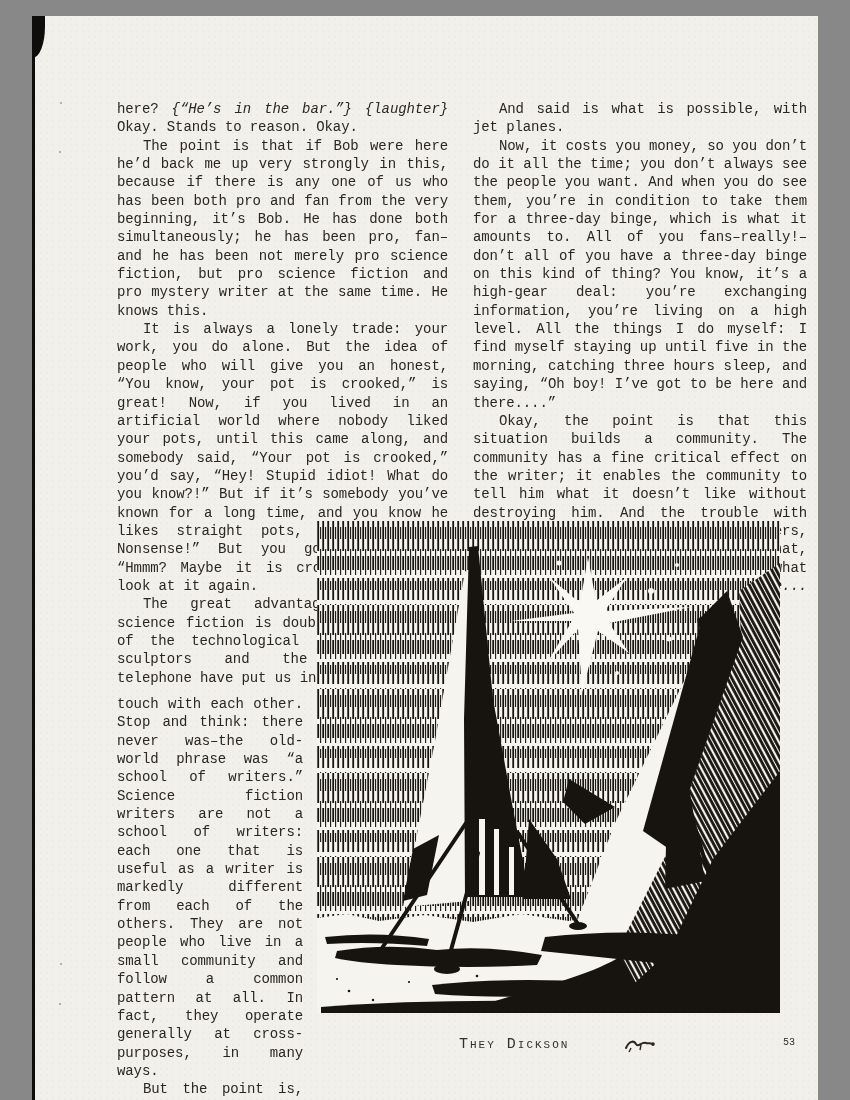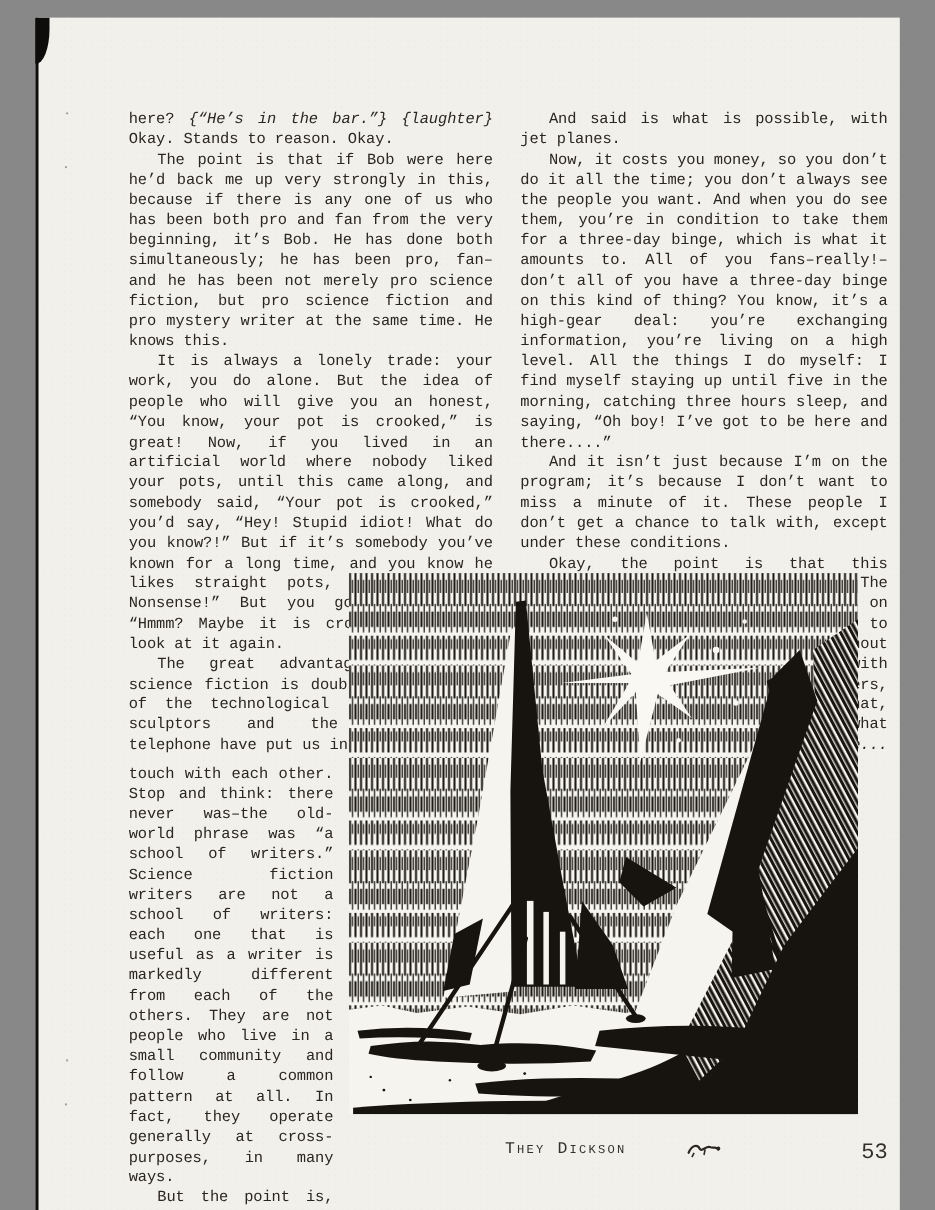--- a/index.html
+++ b/index.html
@@ -30,21 +30,21 @@
   .para .more{position:absolute;right:0;bottom:0;font-style:italic;}
 
   .illustration{position:absolute;left:285px;top:505px;width:463px;height:492px;}
   .illustration svg{display:block;width:100%;height:100%;}
 
   .footer-author{
     position:absolute;left:427px;top:1020px;
     font-variant:small-caps;letter-spacing:2px;font-size:15px;color:#33302a;
   }
   .footer-ornament{position:absolute;left:591px;top:1019px;width:34px;height:20px;}
-  .footer-page{position:absolute;left:751px;top:1021px;font-size:20px;color:#33302a;}
+  .footer-page{position:absolute;left:751px;top:1021px;font-size:10px;color:#33302a;}
 </style>
 </head>
 <body>
 
 <div class="page">
 
   <div class="scan-edge"></div>
   <div class="scan-corner"></div>
   <div class="speck" style="left:28px;top:86px"></div>
   <div class="speck" style="left:27px;top:135px"></div>
@@ -60,21 +60,20 @@
       </div>
     <div id="left-narrow" class="narrow-wrap">
         <p class="para noindent"><span>touch with each other. Stop and think: there never was–the old-world phrase was “a school of writers.” Science fiction writers are not a school of writers: each one that is useful as a writer is markedly different from each of the others. They are not people who live in a small community and follow a common pattern at all. In fact, they operate generally at cross-purposes, in many ways.</span></p>
         <p class="para"><span>But the point is, they can survive and do this. And I quote you the words of Ted Cogswell (and they are historic words, particularly for a writer [but they’re true for fans too, because fans are also highly-geared people who will chew each other up]), who said: “Writers should live at least five hundred miles apart, and see each other at every possible opportunity.”</span></p>
       </div>
   </div>
 
   <div class="col col-right" id="right-col">
       <p class="para"><span>And said is what is possible, with jet planes.</span></p>
       <p class="para"><span>Now, it costs you money, so you don’t do it all the time; you don’t always see the people you want. And when you do see them, you’re in condition to take them for a three-day binge, which is what it amounts to. All of you fans–really!–don’t all of you have a three-day binge on this kind of thing? You know, it’s a high-gear deal: you’re exchanging information, you’re living on a high level. All the things I do myself: I find myself staying up until five in the morning, catching three hours sleep, and saying, “Oh boy! I’ve got to be here and there....”</span></p>
-      <p class="para"><span>And it isn’t just because I’m on the program; it’s because I don’t want to miss a minute of it. These people I don’t get a chance to talk with, except under these conditions.</span></p>
       <p class="para" style="position: relative;"><span>Okay, the point is that this situation builds a community. The community has a fine critical effect on the writer; it enables the community to tell him what it doesn’t like without destroying him. And the trouble with creative people–artists, painters, sculptors, composers, anyone–is that, very often if you tell them that what they’re doing is wrong, you</span><span class="more">More...</span></p>
     </div>
 
   <div class="illustration">
     <svg viewBox="0 0 463 492" preserveAspectRatio="none">
       <defs>
         <pattern id="vhatch" width="5" height="84" patternUnits="userSpaceOnUse">
           <line x1="1.2" y1="0" x2="1.2" y2="84" stroke="#17140f" stroke-width="1.8" stroke-dasharray="30 5 14 8 22 5"></line>
           <line x1="3.6" y1="6" x2="3.6" y2="84" stroke="#17140f" stroke-width="1.1" stroke-dasharray="12 10 26 6 9 14"></line>
         </pattern>

